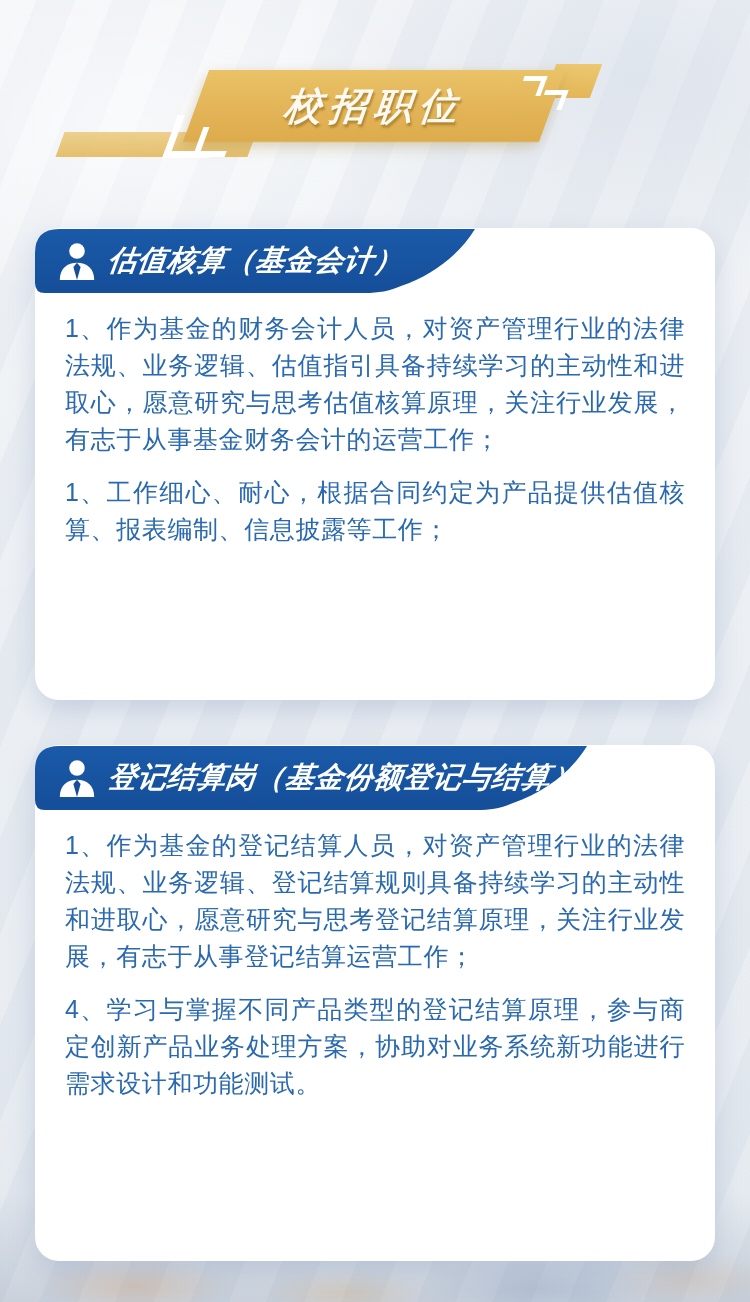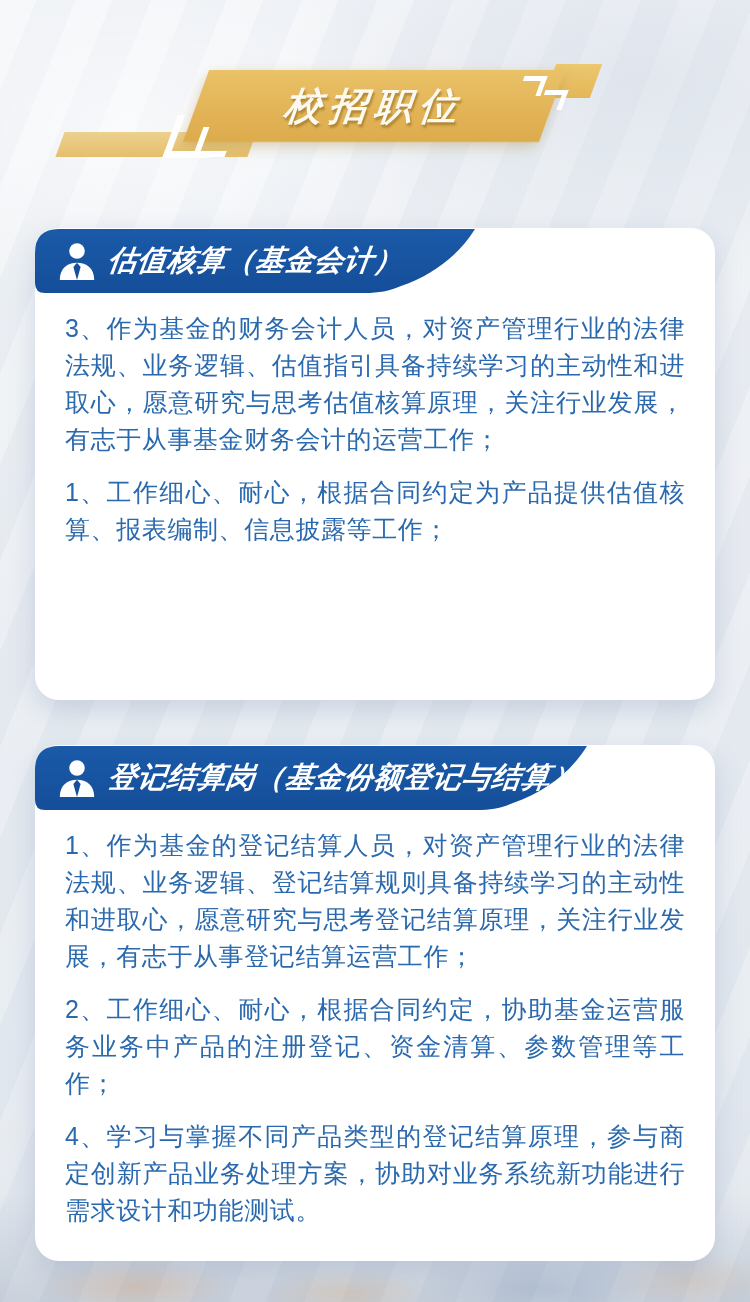--- a/index.html
+++ b/index.html
@@ -115,36 +115,35 @@
       <span class="person">
         <svg viewBox="0 0 44 42" width="40" height="38" aria-hidden="true">
           <circle cx="22" cy="10" r="8.6" fill="#ffffff"></circle>
           <path d="M3 42 C3 29 11.5 23 22 23 C32.5 23 41 29 41 42 Z" fill="#ffffff"></path>
           <path d="M22 23 L26 27.5 L22 42 L18 27.5 Z" fill="#154e99"></path>
         </svg>
       </span>
       <span class="badge-text">估值核算（基金会计）</span>
     </div>
     <div class="card-body">
-      <p>3、作为基金的财务会计人员，对资产管理行业的法律法规、业务逻辑、估值指引具备持续学习的主动性和进取心，愿意研究与思考估值核算原理，关注行业发展，有志于从事基金财务会计的运营工作；</p>
+      <p>1、作为基金的财务会计人员，对资产管理行业的法律法规、业务逻辑、估值指引具备持续学习的主动性和进取心，愿意研究与思考估值核算原理，关注行业发展，有志于从事基金财务会计的运营工作；</p>
       <p>1、工作细心、耐心，根据合同约定为产品提供估值核算、报表编制、信息披露等工作；</p>
     </div>
   </section>
 
   <section class="card card2">
     <div class="badge badge2">
       <span class="person">
         <svg viewBox="0 0 44 42" width="40" height="38" aria-hidden="true">
           <circle cx="22" cy="10" r="8.6" fill="#ffffff"></circle>
           <path d="M3 42 C3 29 11.5 23 22 23 C32.5 23 41 29 41 42 Z" fill="#ffffff"></path>
           <path d="M22 23 L26 27.5 L22 42 L18 27.5 Z" fill="#154e99"></path>
         </svg>
       </span>
       <span class="badge-text">登记结算岗（基金份额登记与结算）</span>
     </div>
     <div class="card-body">
       <p>1、作为基金的登记结算人员，对资产管理行业的法律法规、业务逻辑、登记结算规则具备持续学习的主动性和进取心，愿意研究与思考登记结算原理，关注行业发展，有志于从事登记结算运营工作；</p>
-      <p>2、工作细心、耐心，根据合同约定，协助基金运营服务业务中产品的注册登记、资金清算、参数管理等工作；</p>
       <p>4、学习与掌握不同产品类型的登记结算原理，参与商定创新产品业务处理方案，协助对业务系统新功能进行需求设计和功能测试。</p>
     </div>
   </section>
 
 </div>
 
 </body></html>

